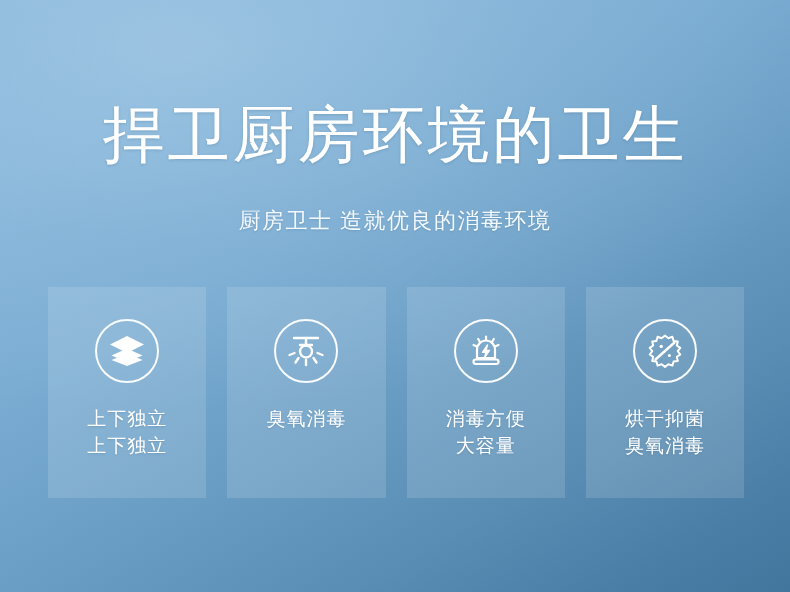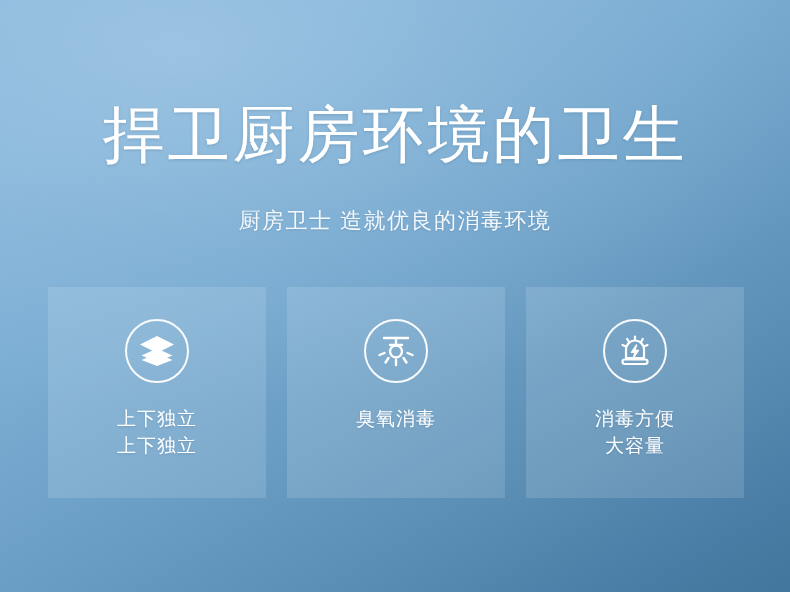--- a/index.html
+++ b/index.html
@@ -180,15 +180,35 @@
           <line x1="32.5" y1="13" x2="29.5" y2="14.3"></line>
           <path d="M21.5 13 L16.5 20.3 L20 20.3 L18.5 25.5 L23.5 18.4 L20 18.4 Z" fill="#ffffff" stroke="#ffffff" stroke-width="1.4"></path>
         </svg>
       </div>
       <div class="card-label">
         <span class="line">消毒方便</span>
         <span class="line">大容量</span>
       </div>
     </div>
 
+    <div class="card">
+      <div class="icon-circle">
+        <svg width="38" height="38" viewBox="0 0 38 38" aria-hidden="true" fill="none" stroke="#ffffff" stroke-width="2" stroke-linejoin="round">
+          <path d="M19 3.5
+                   L22.4 6.2 L26.4 4.8 L27.6 8.9 L31.8 9.4 L30.8 13.5
+                   L34.3 15.9 L31.7 19.2 L34.3 22.5 L30.8 24.9 L31.8 29
+                   L27.6 29.5 L26.4 33.6 L22.4 32.2 L19 34.9 L15.6 32.2
+                   L11.6 33.6 L10.4 29.5 L6.2 29 L7.2 24.9 L3.7 22.5
+                   L6.3 19.2 L3.7 15.9 L7.2 13.5 L6.2 9.4 L10.4 8.9
+                   L11.6 4.8 L15.6 6.2 Z"></path>
+          <line x1="9.5" y1="27.5" x2="28.5" y2="10.5" stroke-width="2.4" stroke-linecap="round"></line>
+          <circle cx="15.2" cy="14.4" r="1.7" fill="#ffffff" stroke="none"></circle>
+          <circle cx="23.4" cy="23.6" r="1.5" fill="#ffffff" stroke="none"></circle>
+        </svg>
+      </div>
+      <div class="card-label">
+        <span class="line">烘干抑菌</span>
+        <span class="line">臭氧消毒</span>
+      </div>
+    </div>
 
   </div>
 </div>
 
 </body></html>

